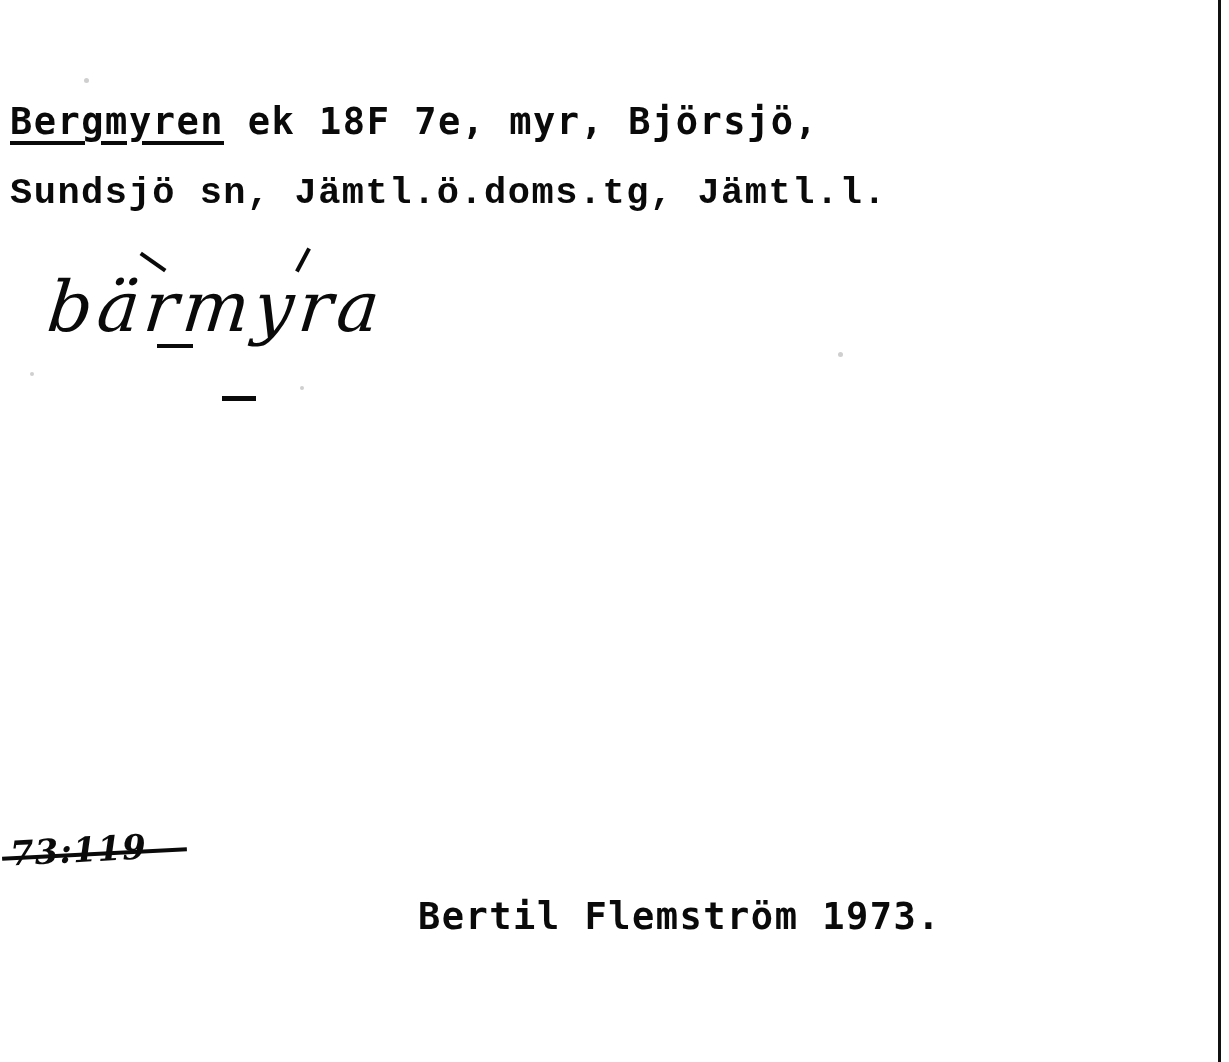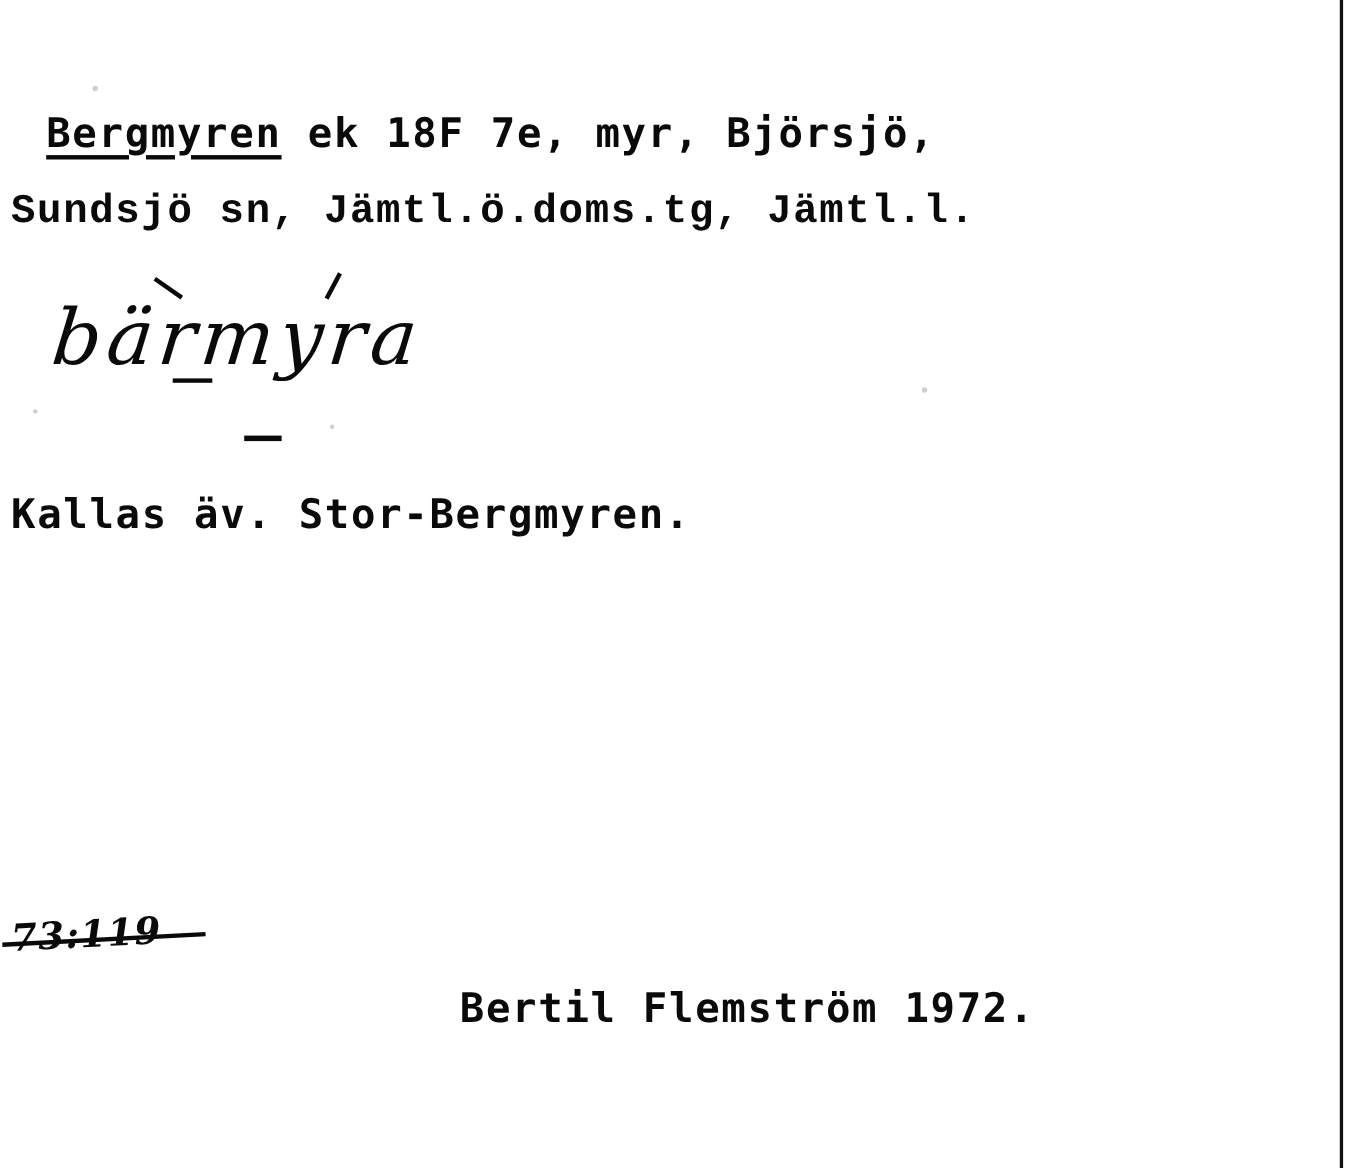--- a/index.html
+++ b/index.html
@@ -35,21 +35,20 @@
     color: #0a0a0a;
   }
   #headword-line {
     left: 10px;
     top: 100px;
   }
   #headword {
     text-decoration: underline;
     text-decoration-thickness: 4px;
     text-underline-offset: 7px;
-    margin-left: 32px;
   }
   #location-line {
     left: 10px;
     top: 172px;
     font-family: Liberation Mono, monospace;
   }
   #alias-line {
     left: 10px;
     top: 446px;
   }
@@ -150,25 +149,24 @@
   <div class="typed" id="location-line">Sundsjö sn, Jämtl.ö.doms.tg, Jämtl.l.</div>
 
   <div id="handwritten">
     <div class="hw-text">bärmyra</div>
     <div class="hw-mark" id="mark-grave"></div>
     <div class="hw-mark" id="mark-acute"></div>
     <div class="hw-mark" id="mark-under-r"></div>
     <div class="hw-mark" id="mark-under-y"></div>
   </div>
 
-  <div class="typed" id="alias-line">Kallas äv. Stor-Bergmyren.</div>
 
   <div id="archive-number">73:119</div>
   <div id="archive-strike"></div>
 
-  <div class="typed" id="signature-line">Bertil Flemström 1972.</div>
+  <div class="typed" id="signature-line">Bertil Flemström 1973.</div>
 
   <div class="speck" style="left:84px; top:78px; width:5px; height:5px;"></div>
   <div class="speck" style="left:838px; top:352px; width:5px; height:5px;"></div>
   <div class="speck" style="left:30px; top:372px; width:4px; height:4px;"></div>
   <div class="speck" style="left:300px; top:386px; width:4px; height:4px;"></div>
 
 </div>
 
 </body></html>

